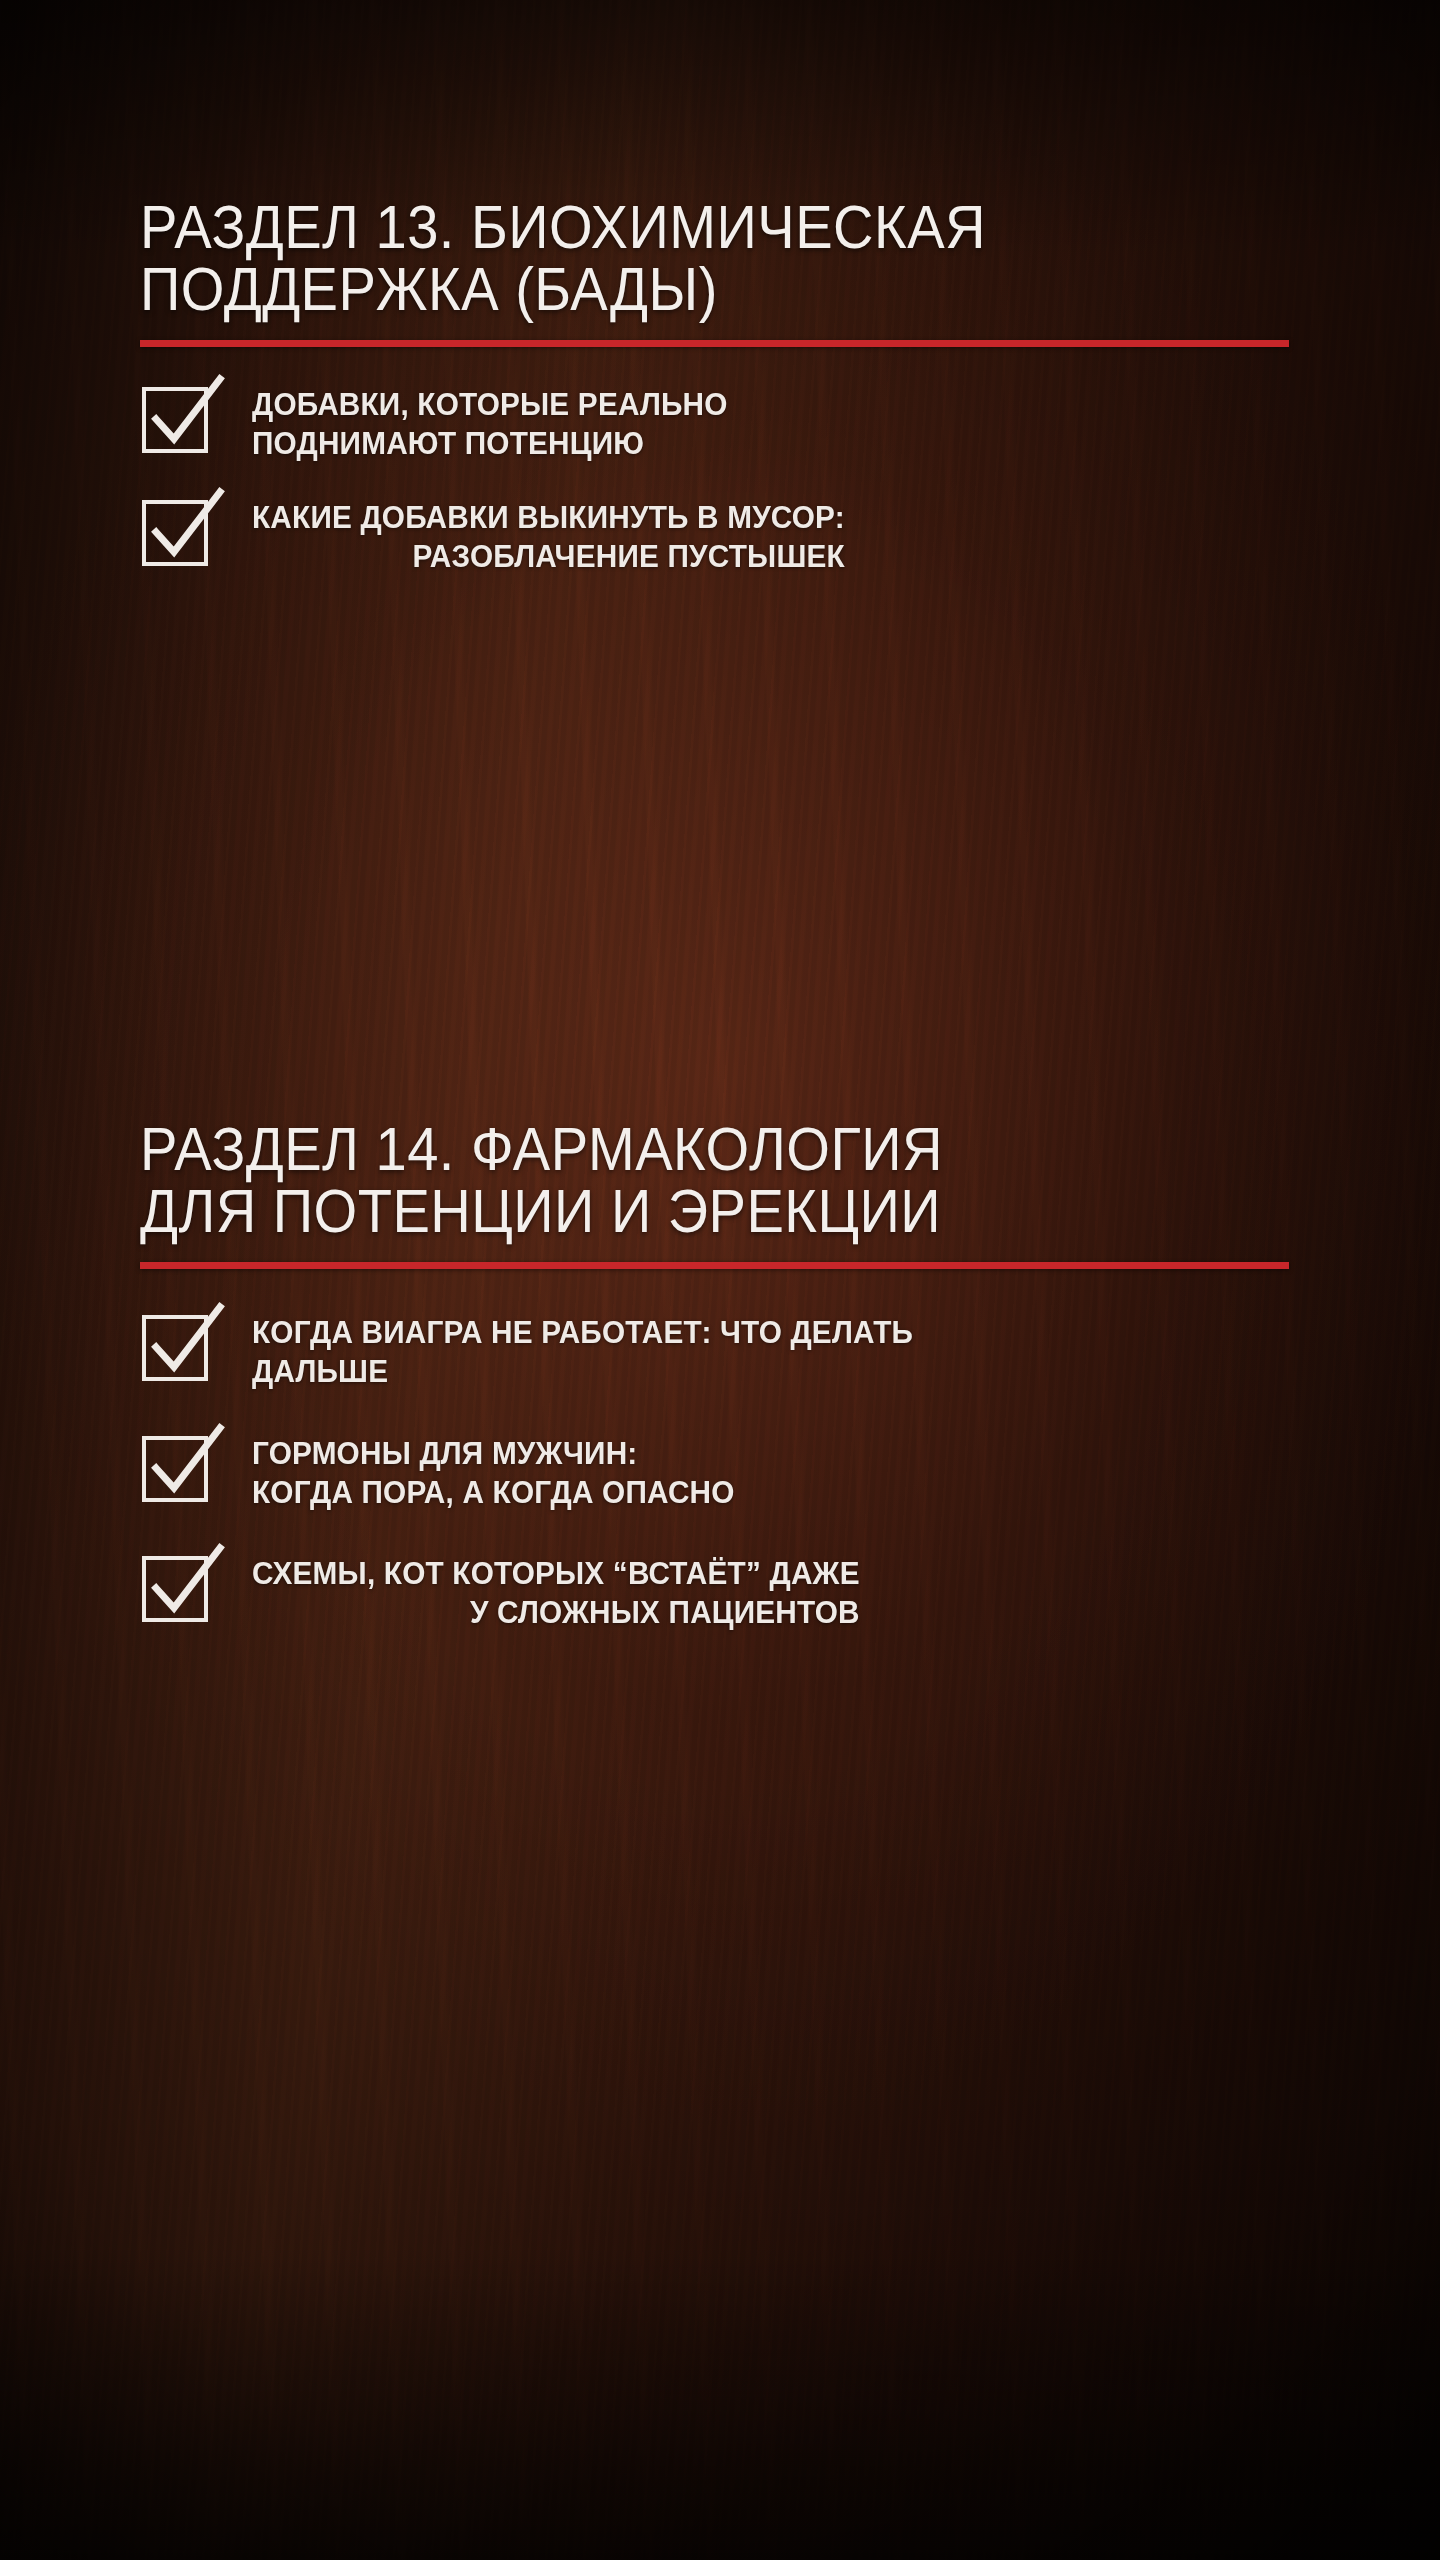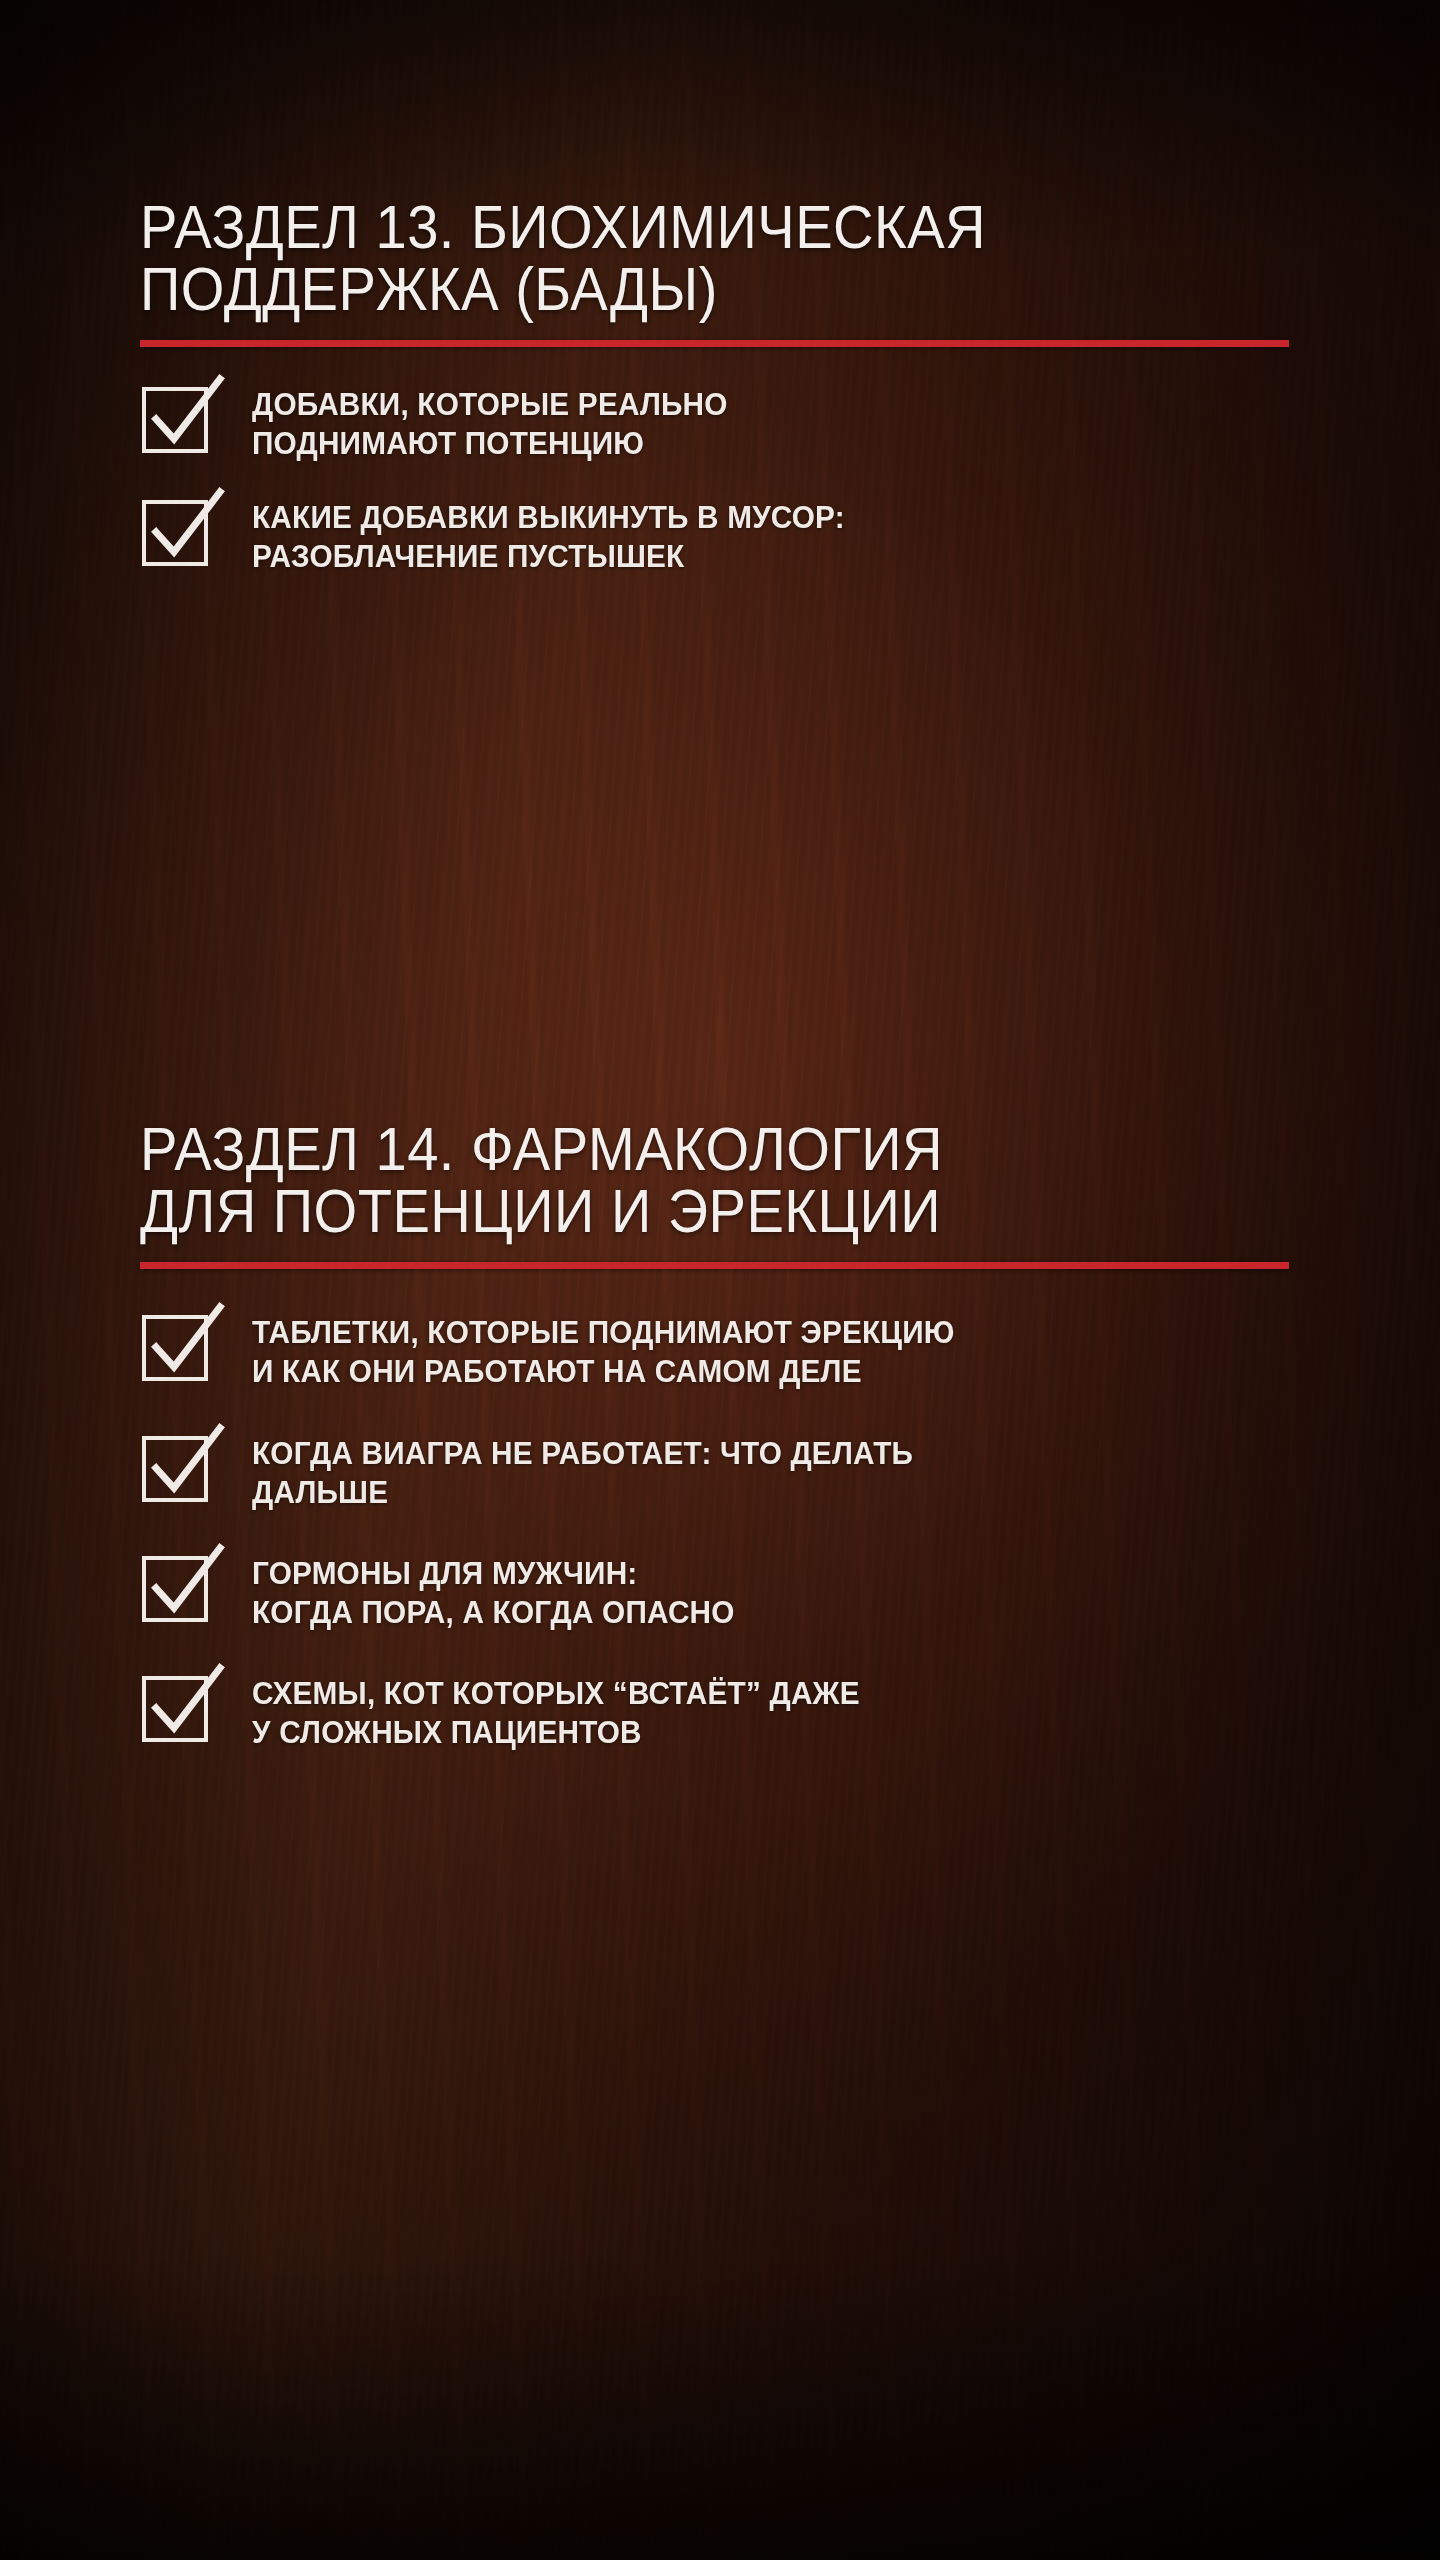--- a/index.html
+++ b/index.html
@@ -95,21 +95,21 @@
 
   .items {
     margin-top: 26px;
   }
 
   .item {
     display: flex;
     align-items: flex-start;
     margin-bottom: 22px;
   }
-  .item:last-child { margin-bottom: 0; }
+  .item:last-child { margin-bottom: 0; text-align: right; }
 
   .check {
     flex: 0 0 auto;
     width: 84px;
     height: 82px;
     position: relative;
     margin-right: 28px;
     margin-top: 2px;
   }
   .check svg { display: block; overflow: visible; }
@@ -175,30 +175,20 @@
     </div>
   </div>
 
   <div class="section" id="section-14">
     <div class="section-title">РАЗДЕЛ 14. ФАРМАКОЛОГИЯ
 ДЛЯ ПОТЕНЦИИ И ЭРЕКЦИИ</div>
     <div class="title-rule"></div>
 
     <div class="items">
 
-      <div class="item">
-        <span class="check">
-          <svg width="84" height="82" viewBox="0 0 84 82" fill="none" aria-hidden="true">
-            <rect x="4" y="14" width="62" height="62" stroke="#efeae6" stroke-width="4" fill="none"></rect>
-            <path d="M16 44 L34 64 L80 4" stroke="#efeae6" stroke-width="7" fill="none" stroke-linecap="square"></path>
-          </svg>
-        </span>
-        <span class="item-text">ТАБЛЕТКИ, КОТОРЫЕ ПОДНИМАЮТ ЭРЕКЦИЮ
-И КАК ОНИ РАБОТАЮТ НА САМОМ ДЕЛЕ</span>
-      </div>
 
       <div class="item">
         <span class="check">
           <svg width="84" height="82" viewBox="0 0 84 82" fill="none" aria-hidden="true">
             <rect x="4" y="14" width="62" height="62" stroke="#efeae6" stroke-width="4" fill="none"></rect>
             <path d="M16 44 L34 64 L80 4" stroke="#efeae6" stroke-width="7" fill="none" stroke-linecap="square"></path>
           </svg>
         </span>
         <span class="item-text">КОГДА ВИАГРА НЕ РАБОТАЕТ: ЧТО ДЕЛАТЬ
 ДАЛЬШЕ</span>

